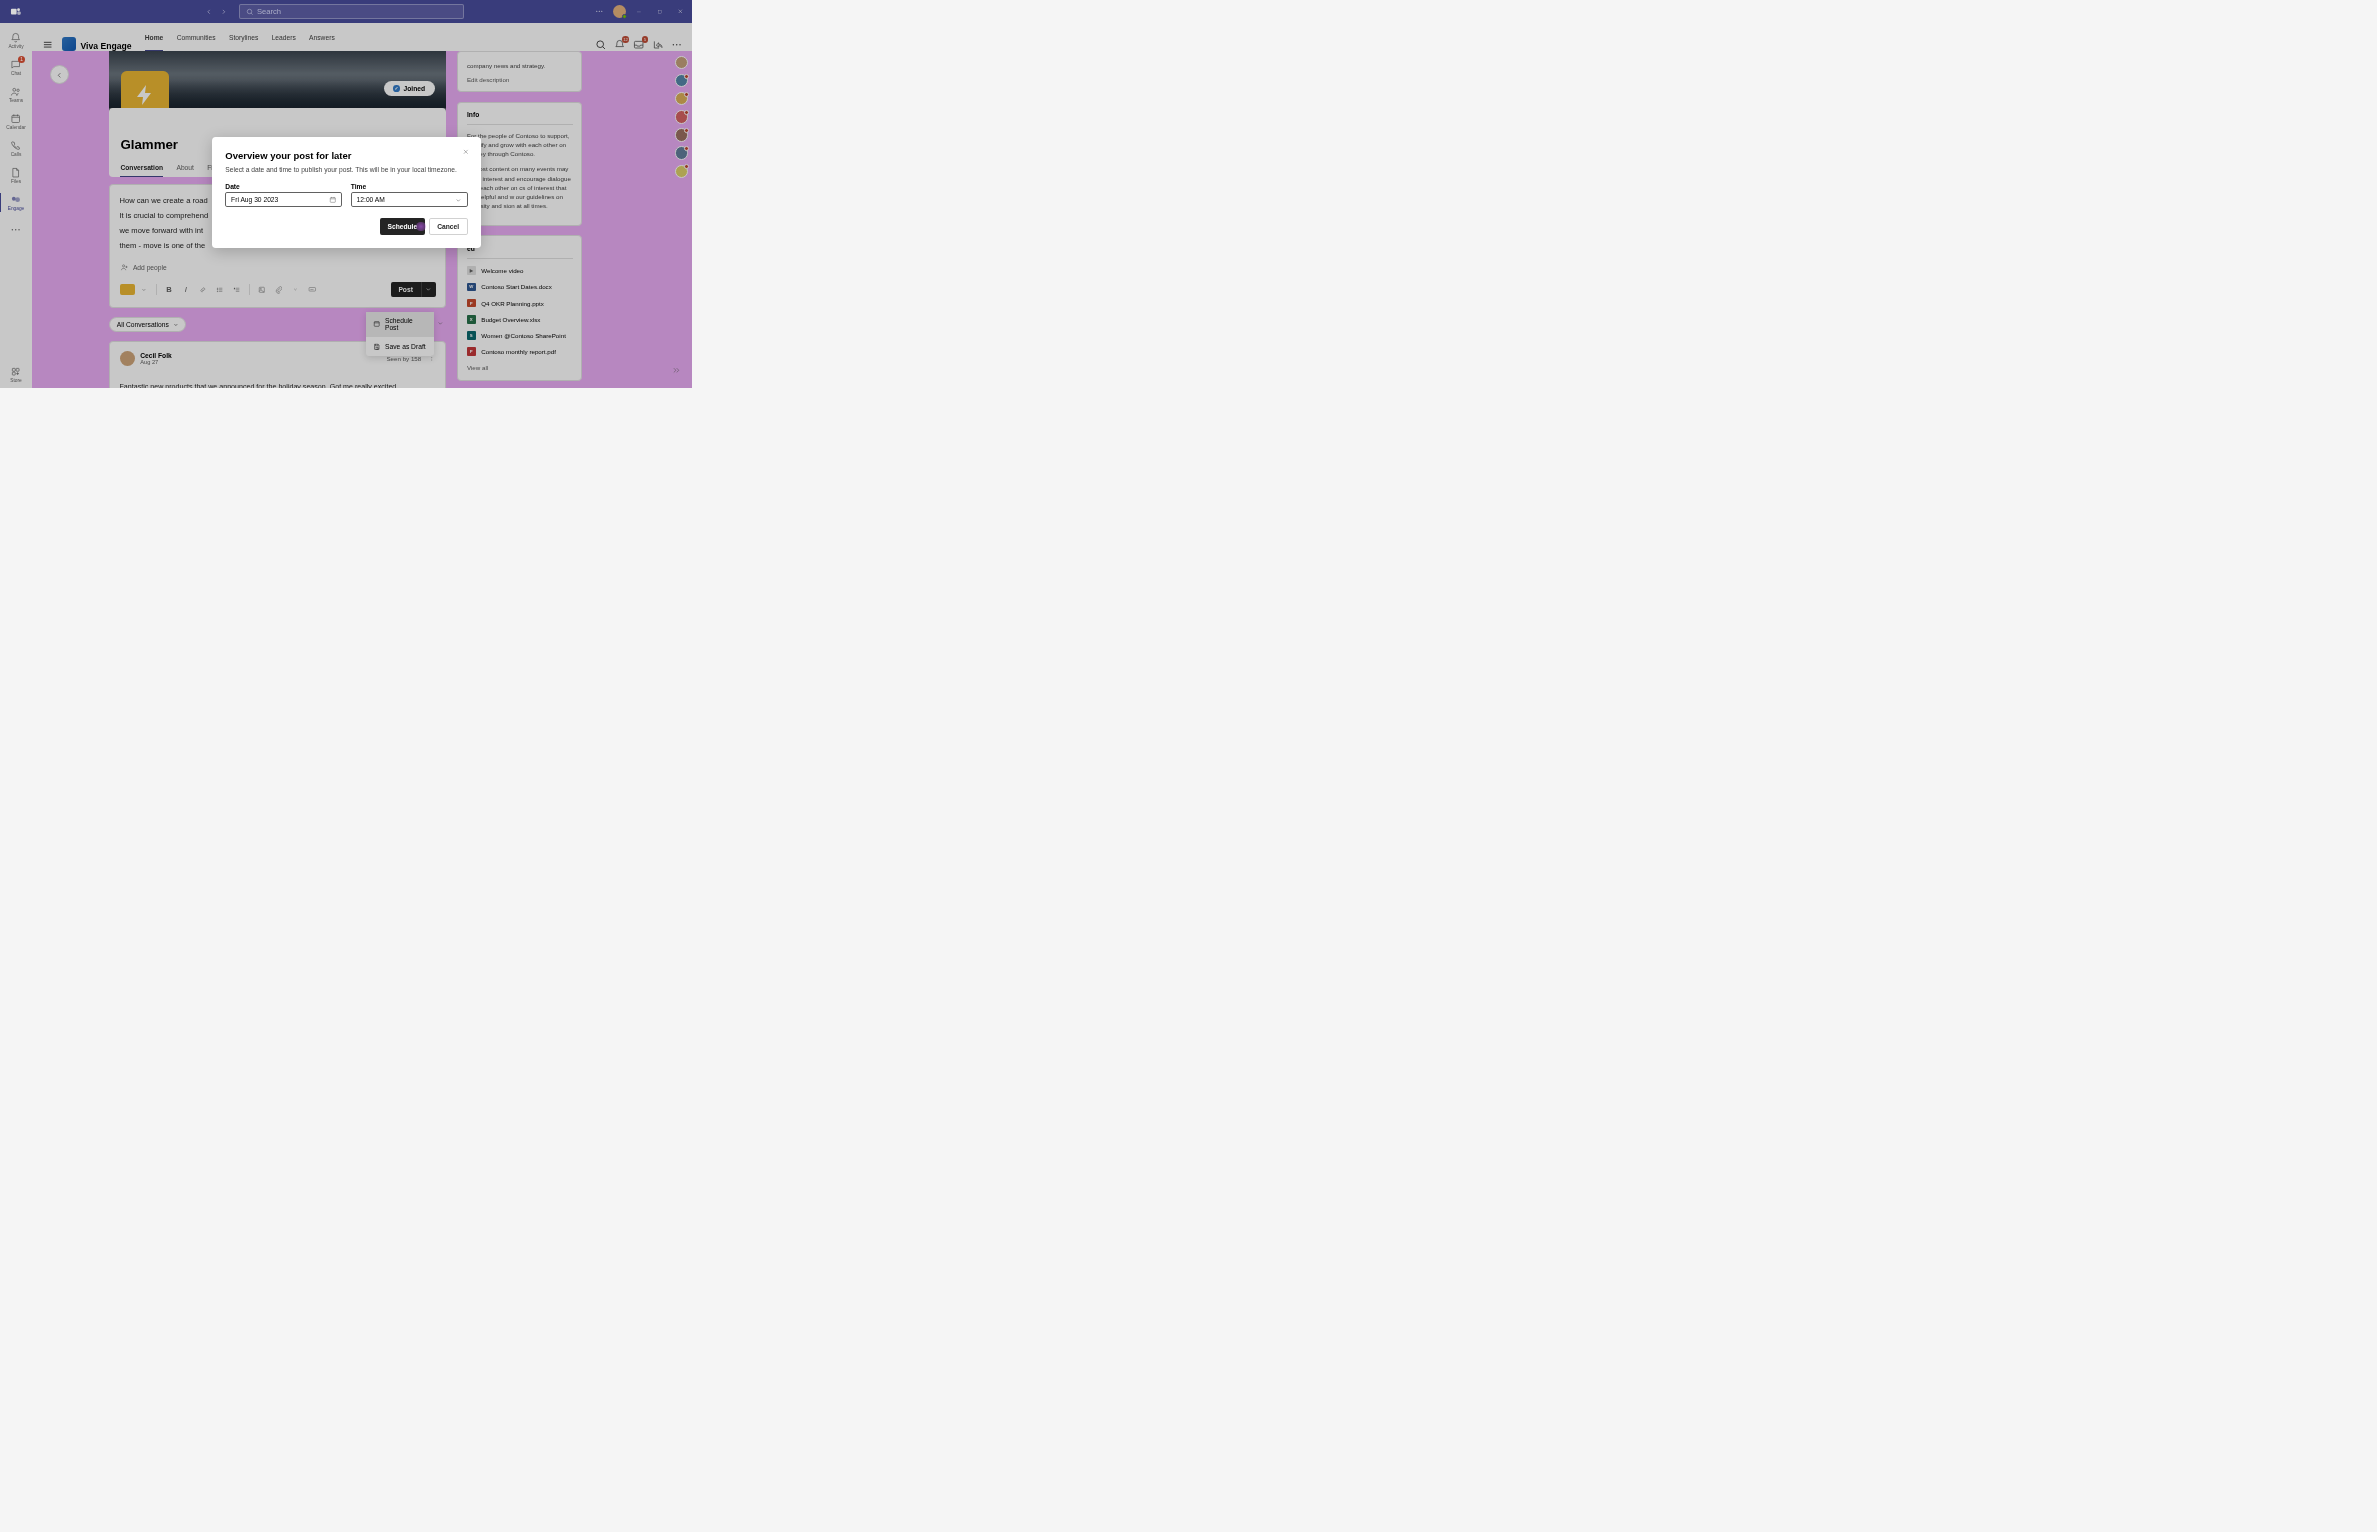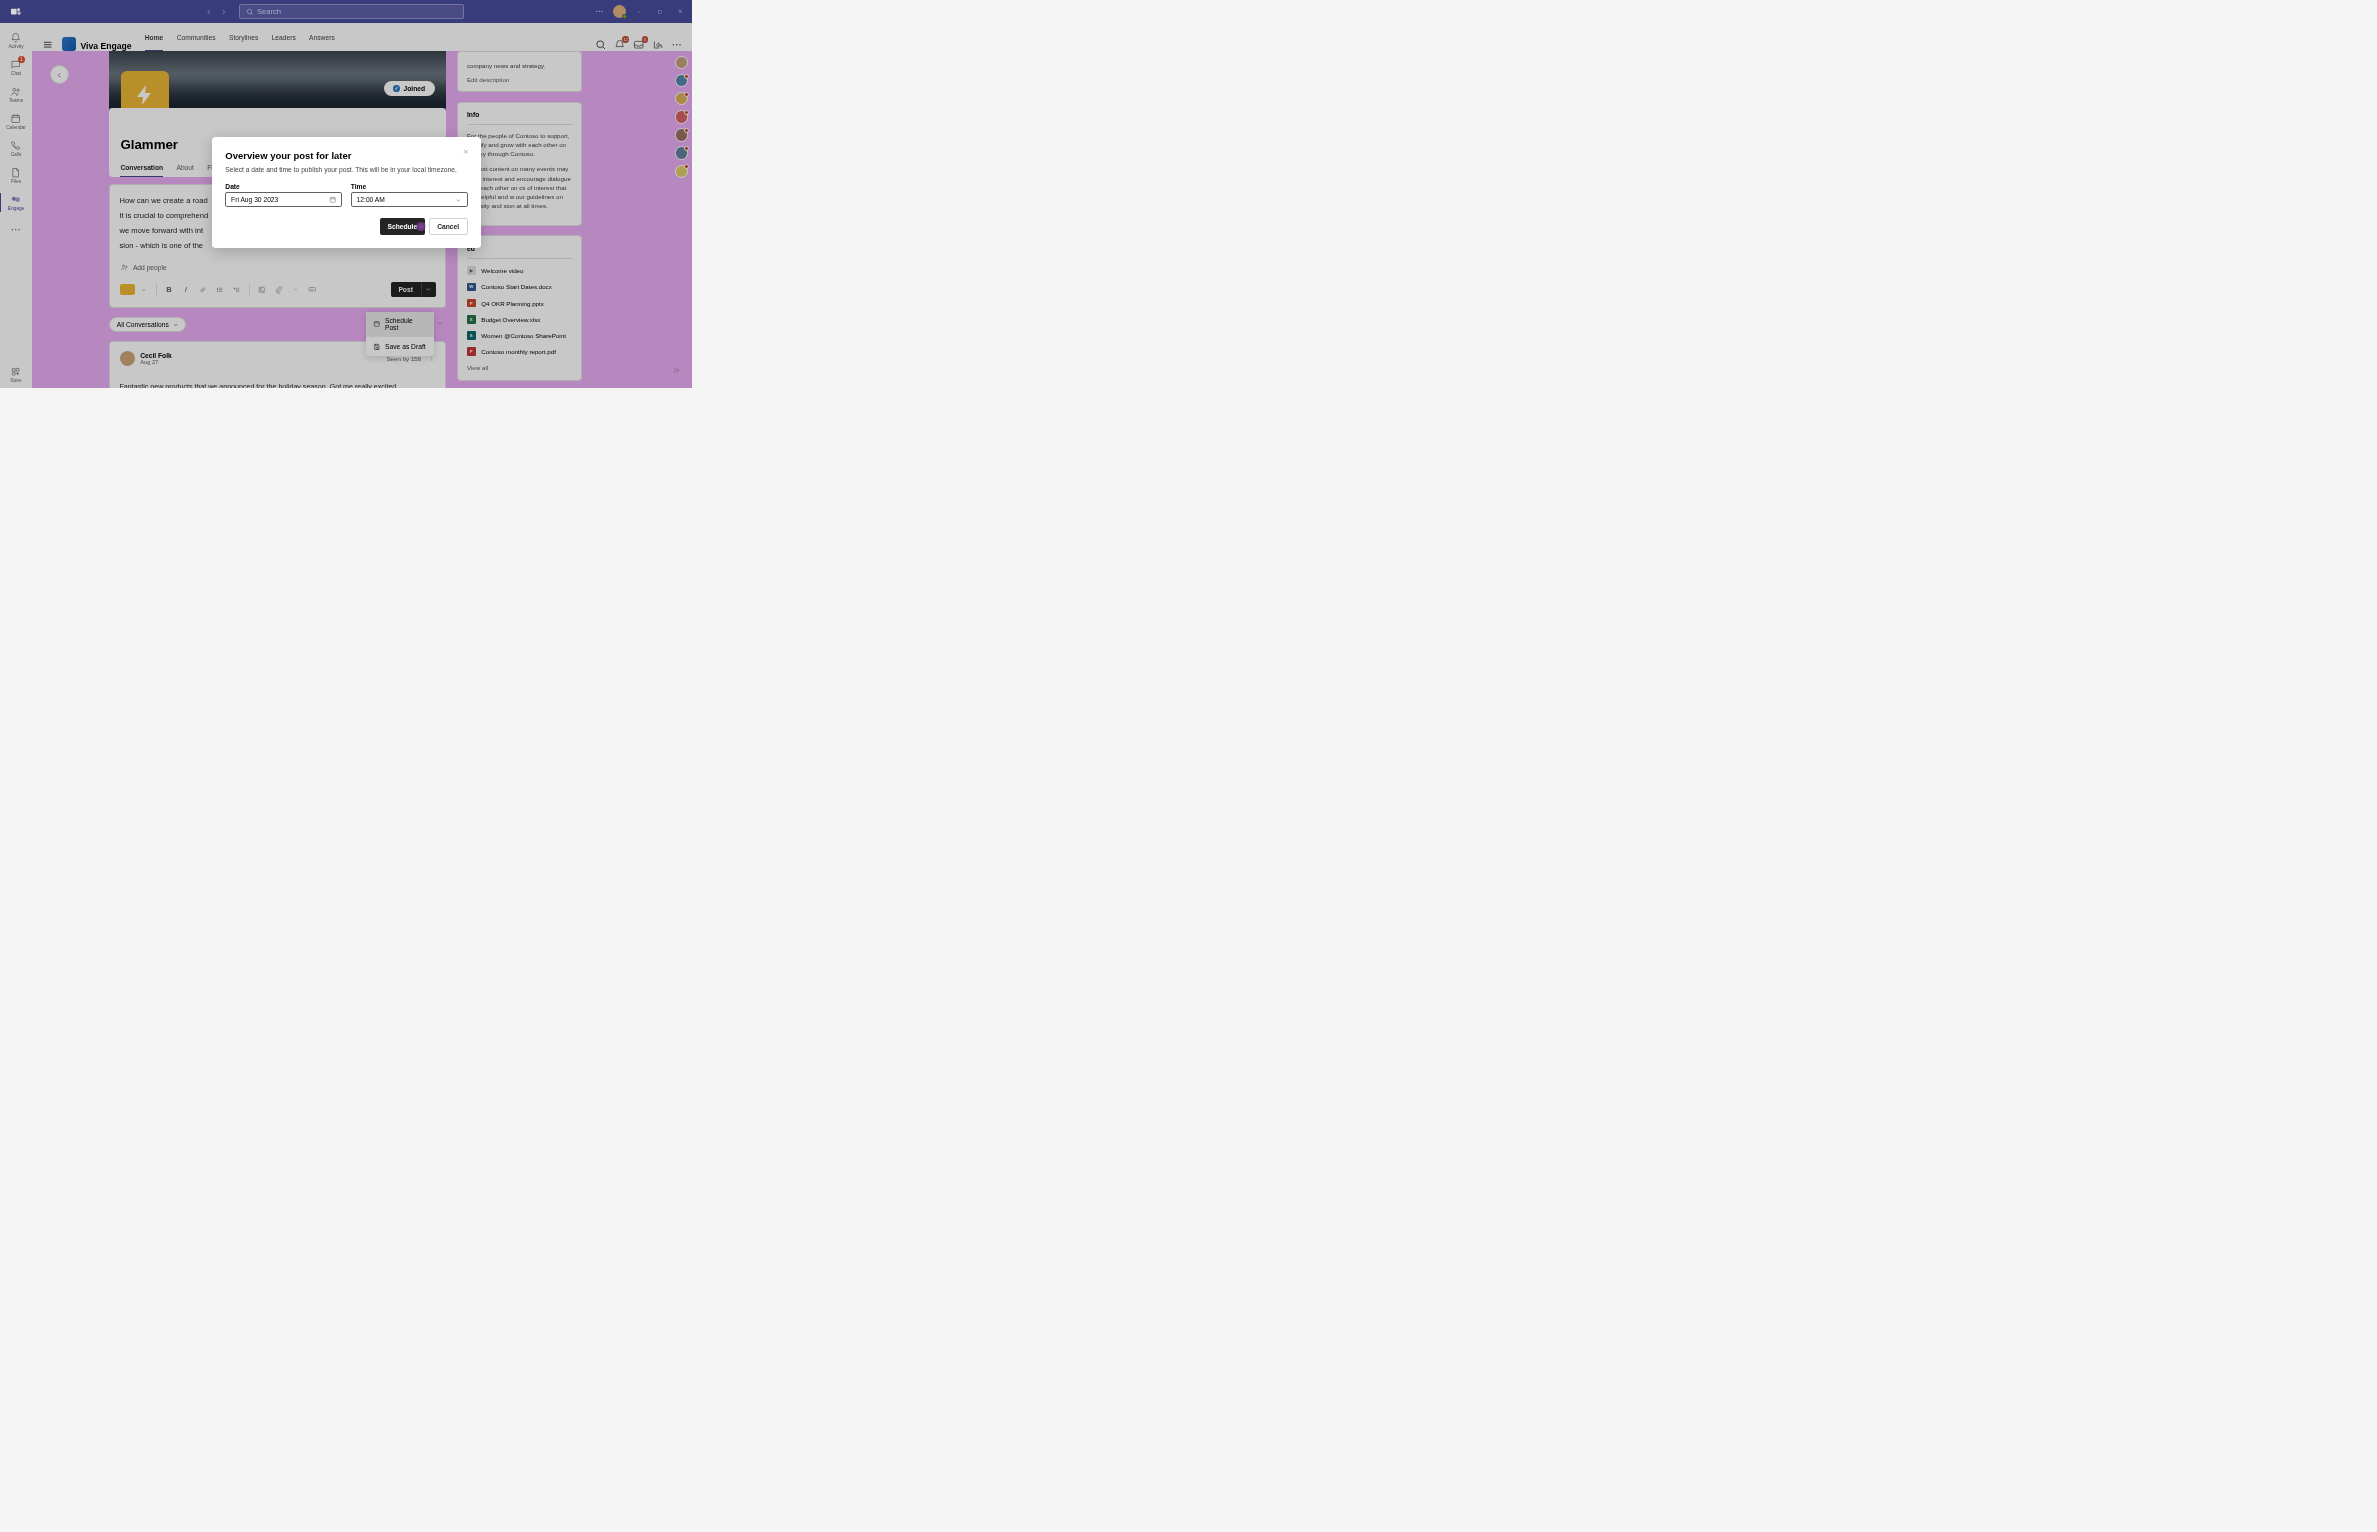--- a/index.html
+++ b/index.html
@@ -352,21 +352,21 @@
           <span class="c-tab">About</span>
           <span class="c-tab">Fil</span>
         </div>
       </div>
 
       <div class="composer">
         <div class="composer-text">
           <p>How can we create a road</p>
           <p>It is crucial to comprehend</p>
           <p>we move forward with int</p>
-          <p>sion - which is one of the</p>
+          <p>them - move is one of the</p>
         </div>
         <div class="add-people-row">
           <svg viewBox="0 0 24 24" width="8.6" height="8.6" fill="none" stroke="currentColor" stroke-width="1.5">
               <circle cx="10" cy="8" r="3"></circle>
               <path d="M4 20c0-3 3-5 6-5s6 2 6 5 M18 8v6M15 11h6"></path>
             </svg>
           <span>Add people</span>
         </div>
         <div class="composer-toolbar">
           <div class="tb-group">

